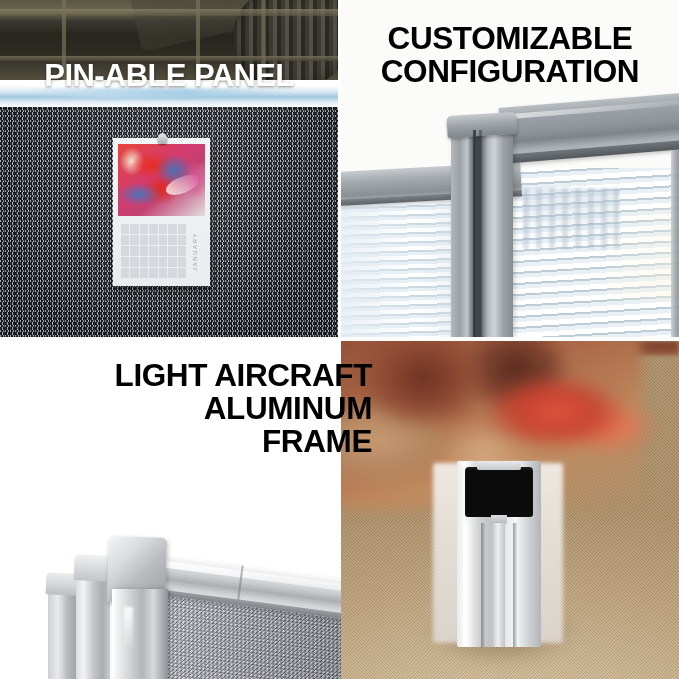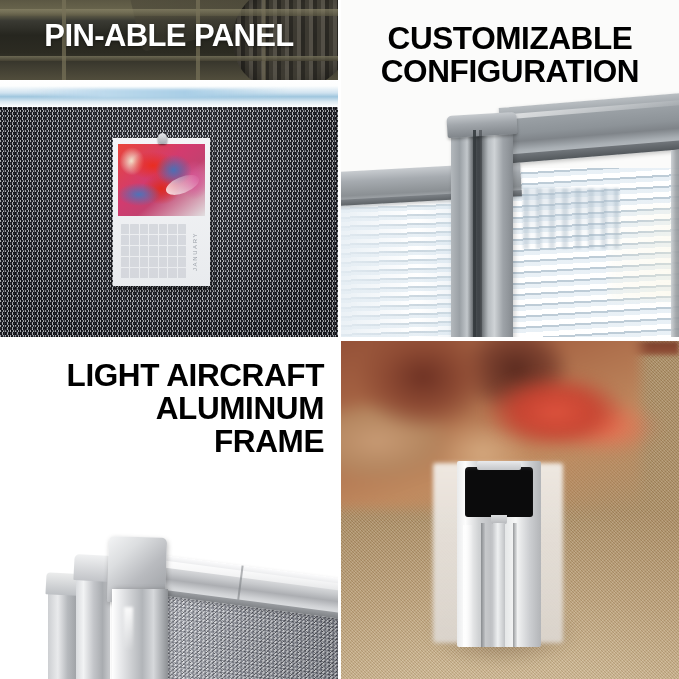--- a/index.html
+++ b/index.html
@@ -12,36 +12,36 @@
     position:relative;
     width:679px;height:679px;
     background:#ffffff;
     overflow:hidden;
   }
 
   
   .quad{position:absolute;overflow:hidden;background:#ffffff;}
   #q-tl{left:0;top:0;width:338px;height:337px;}
   #q-tr{left:341px;top:0;width:338px;height:337px;}
-  #q-bl{left:0;top:341px;width:338px;height:338px;}
+  #q-bl{left:0;top:341px;width:338px;height:338px;padding-left:48px;}
   #q-br{left:341px;top:341px;width:338px;height:338px;}
 
   .photo{position:absolute;inset:0;overflow:hidden;}
 
   
   .headline{
     position:absolute;
     z-index:40;
     font-weight:bold;
     line-height:1.04;
     letter-spacing:-0.4px;
     white-space:pre-line;
     pointer-events:none;
   }
-  .hl-white{color:#ffffff;text-shadow:0 1px 3px rgba(0,0,0,.45);}
+  .hl-white{color:#ffffff;text-shadow:0 1px 3px rgba(0,0,0,.45);margin-top:40px;}
   .hl-navy{color:#000000;}
 
   
   #hl-tl{left:0;right:0;top:20px;text-align:center;font-size:31px;letter-spacing:-0.6px;}
   
   #hl-tr{left:12px;right:12px;top:22px;text-align:center;font-size:31.5px;}
   
   #hl-bl{left:10px;right:14px;top:18px;text-align:right;font-size:31.5px;}
   
   #hl-br{left:12px;right:12px;top:20px;text-align:right;font-size:31.5px;}

